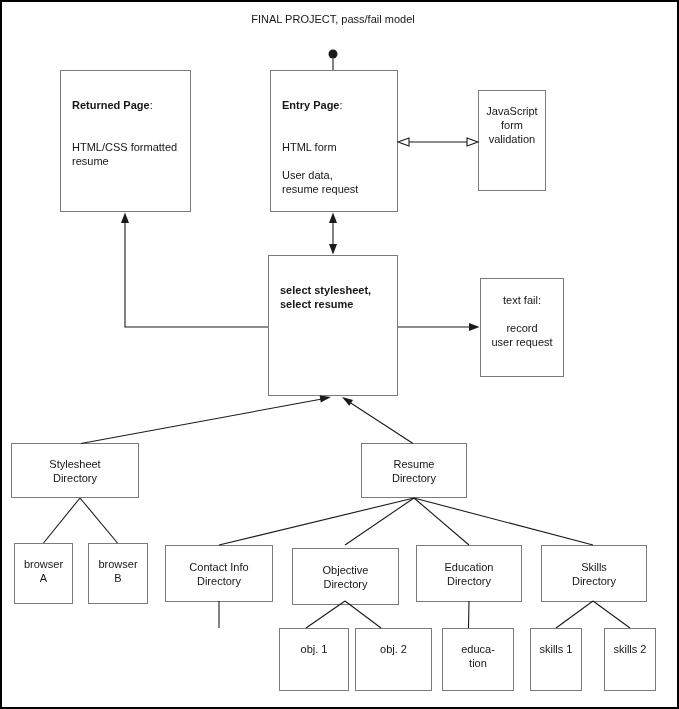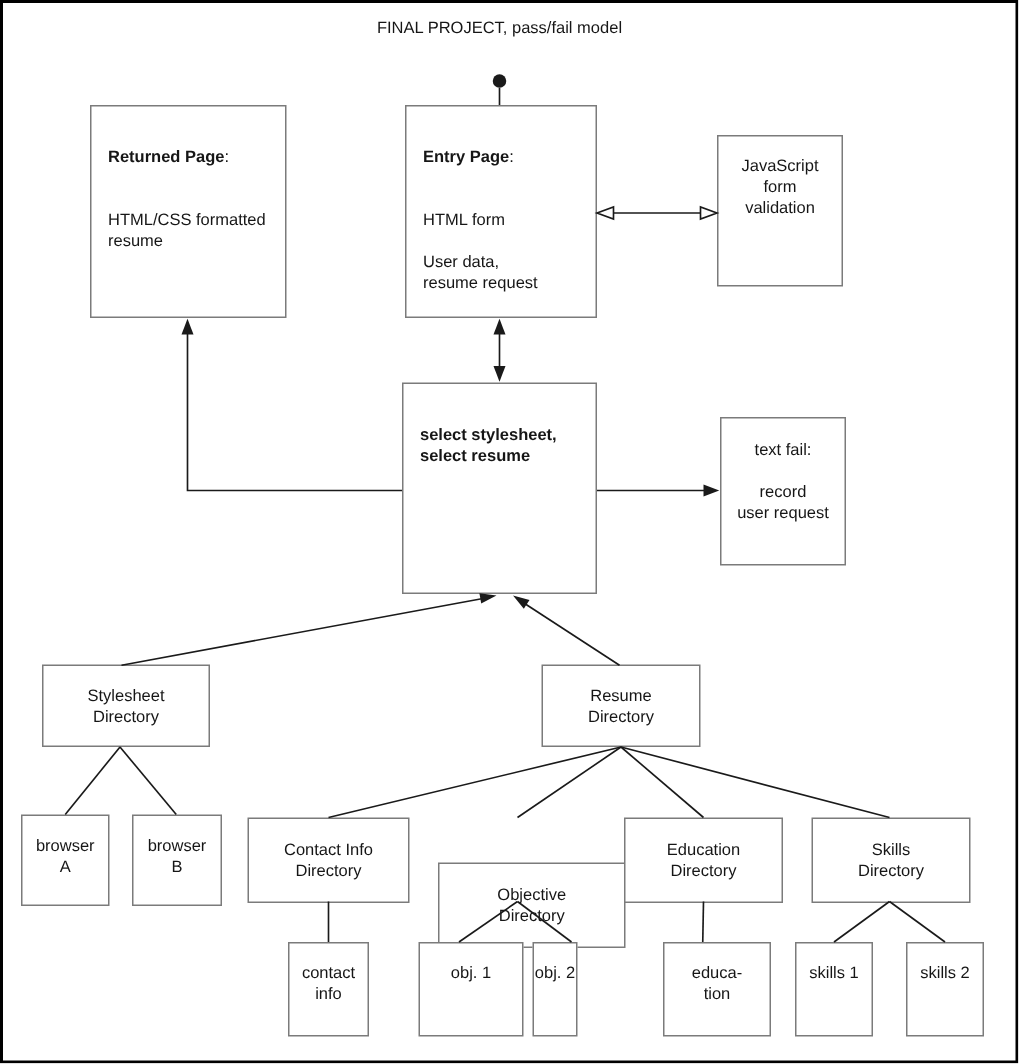--- a/index.html
+++ b/index.html
@@ -36,34 +36,34 @@
   .gap{margin-top:14px;}
   svg.wires{position:absolute;left:0;top:0;z-index:4;pointer-events:none;}
   svg.wires line, svg.wires polyline{stroke:var(--line);stroke-width:1.1;fill:none;}
   svg.wires .ah{fill:var(--line);stroke:none;}
   svg.wires .ah-open{fill:var(--background);stroke:var(--line);stroke-width:1.1;}
   svg.wires .dot{fill:var(--line);}
 
   
   .returned{left:60px;top:70px;width:131px;height:142px}
   .entry{left:270px;top:70px;width:128px;height:142px}
-  .jsv{left:478px;top:90px;width:84px;height:101px}
+  .jsv{left:478px;top:90px;width:68px;height:101px}
   .cgi{left:268px;top:255px;width:130px;height:141px}
   .tf{left:480px;top:278px;width:84px;height:99px;padding-top:14px}
-  .ssdir{left:28px;top:443px;width:112px;height:55px}
+  .ssdir{left:11px;top:443px;width:128px;height:55px}
   .resdir{left:361px;top:443px;width:106px;height:55px}
   .bra{left:14px;top:543px;width:59px;height:61px}
   .brb{left:88px;top:543px;width:60px;height:61px}
   .cidir{left:165px;top:545px;width:108px;height:57px}
-  .objdir{left:292px;top:575px;width:125px;height:57px}
+  .objdir{left:292px;top:548px;width:107px;height:57px}
   .edudir{left:416px;top:545px;width:106px;height:57px}
   .skdir{left:541px;top:545px;width:106px;height:57px}
   .ci{left:192px;top:628px;width:54px;height:63px}
   .o1{left:279px;top:628px;width:70px;height:63px}
-  .o2{left:355px;top:628px;width:30px;height:63px}
+  .o2{left:355px;top:628px;width:77px;height:63px}
   .edu{left:442px;top:628px;width:72px;height:63px}
   .sk1{left:530px;top:628px;width:52px;height:63px}
   .sk2{left:604px;top:628px;width:52px;height:63px}
 </style>
 </head>
 <body>
 
 <div id="canvas">
 
   <div class="title">FINAL PROJECT, pass/fail model</div>
@@ -128,24 +128,20 @@
   </div>
   <div class="box ctr edudir">
     <div>Education
 Directory</div>
   </div>
   <div class="box ctr skdir">
     <div>Skills
 Directory</div>
   </div>
 
-  <div class="box topctr ci">
-    <div>contact
-info</div>
-  </div>
   <div class="box topctr o1">
     <div>obj. 1</div>
   </div>
   <div class="box topctr o2">
     <div>obj. 2</div>
   </div>
   <div class="box topctr edu">
     <div>educa-
 tion</div>
   </div>

